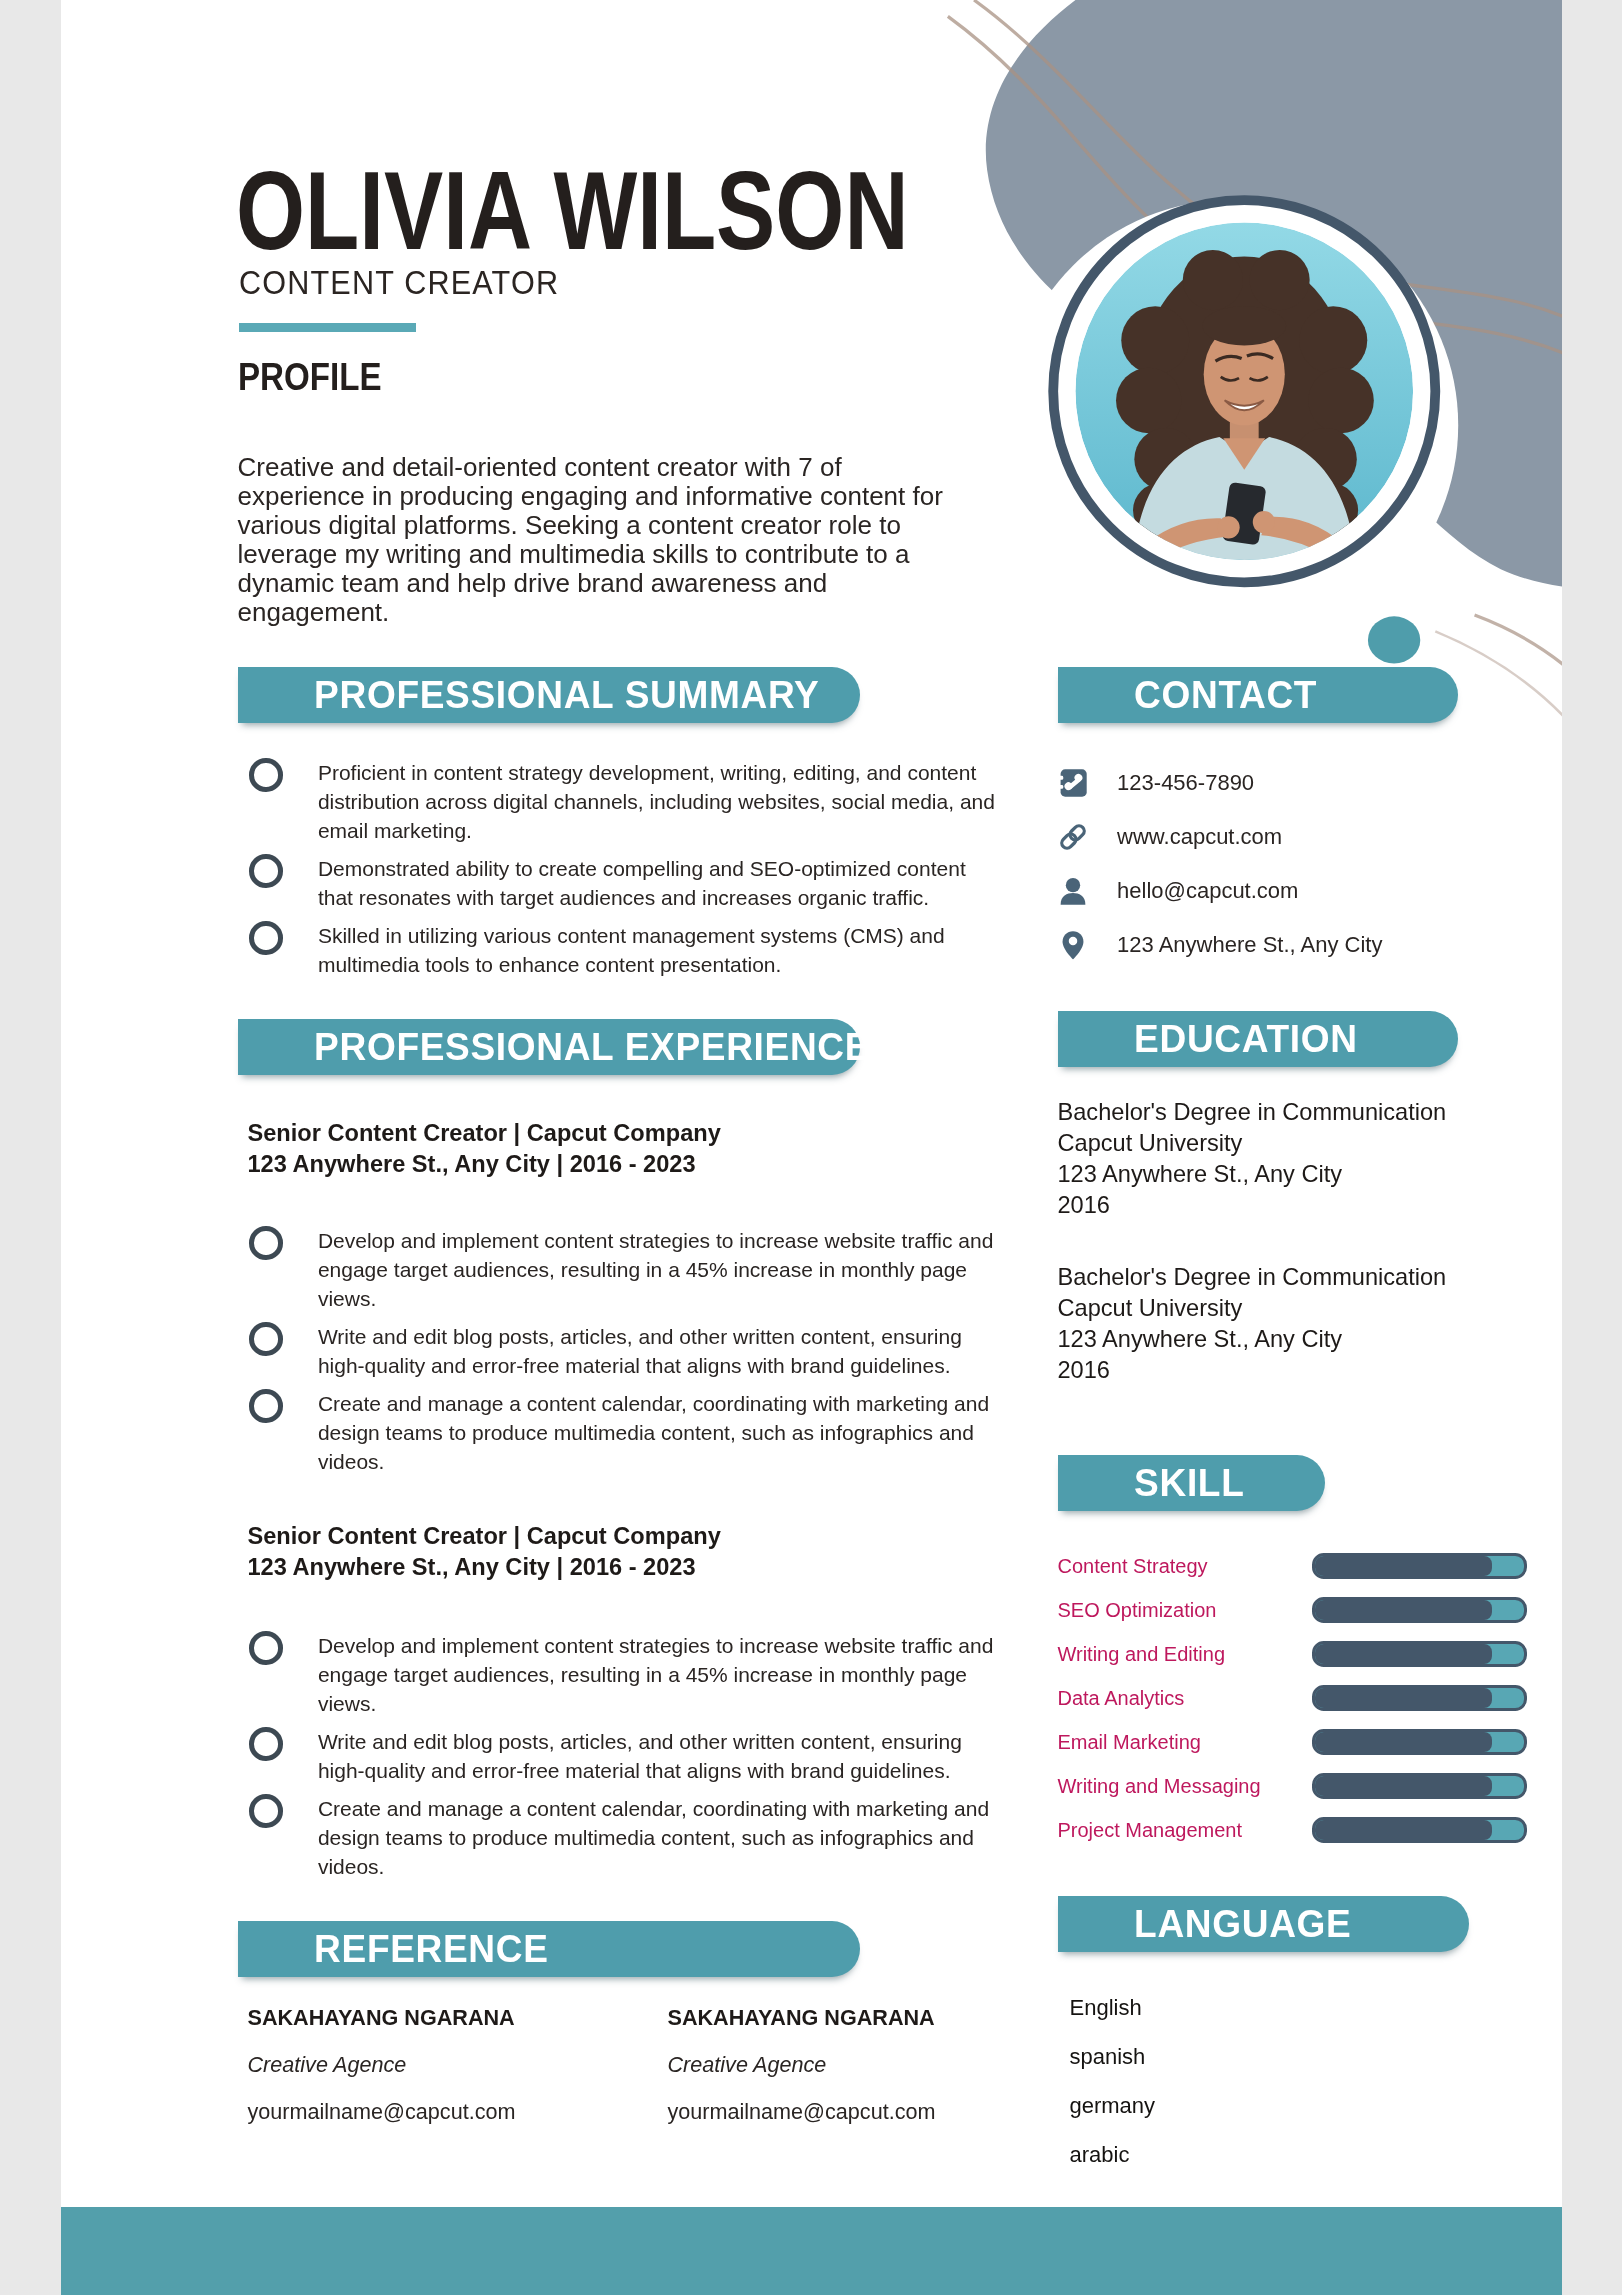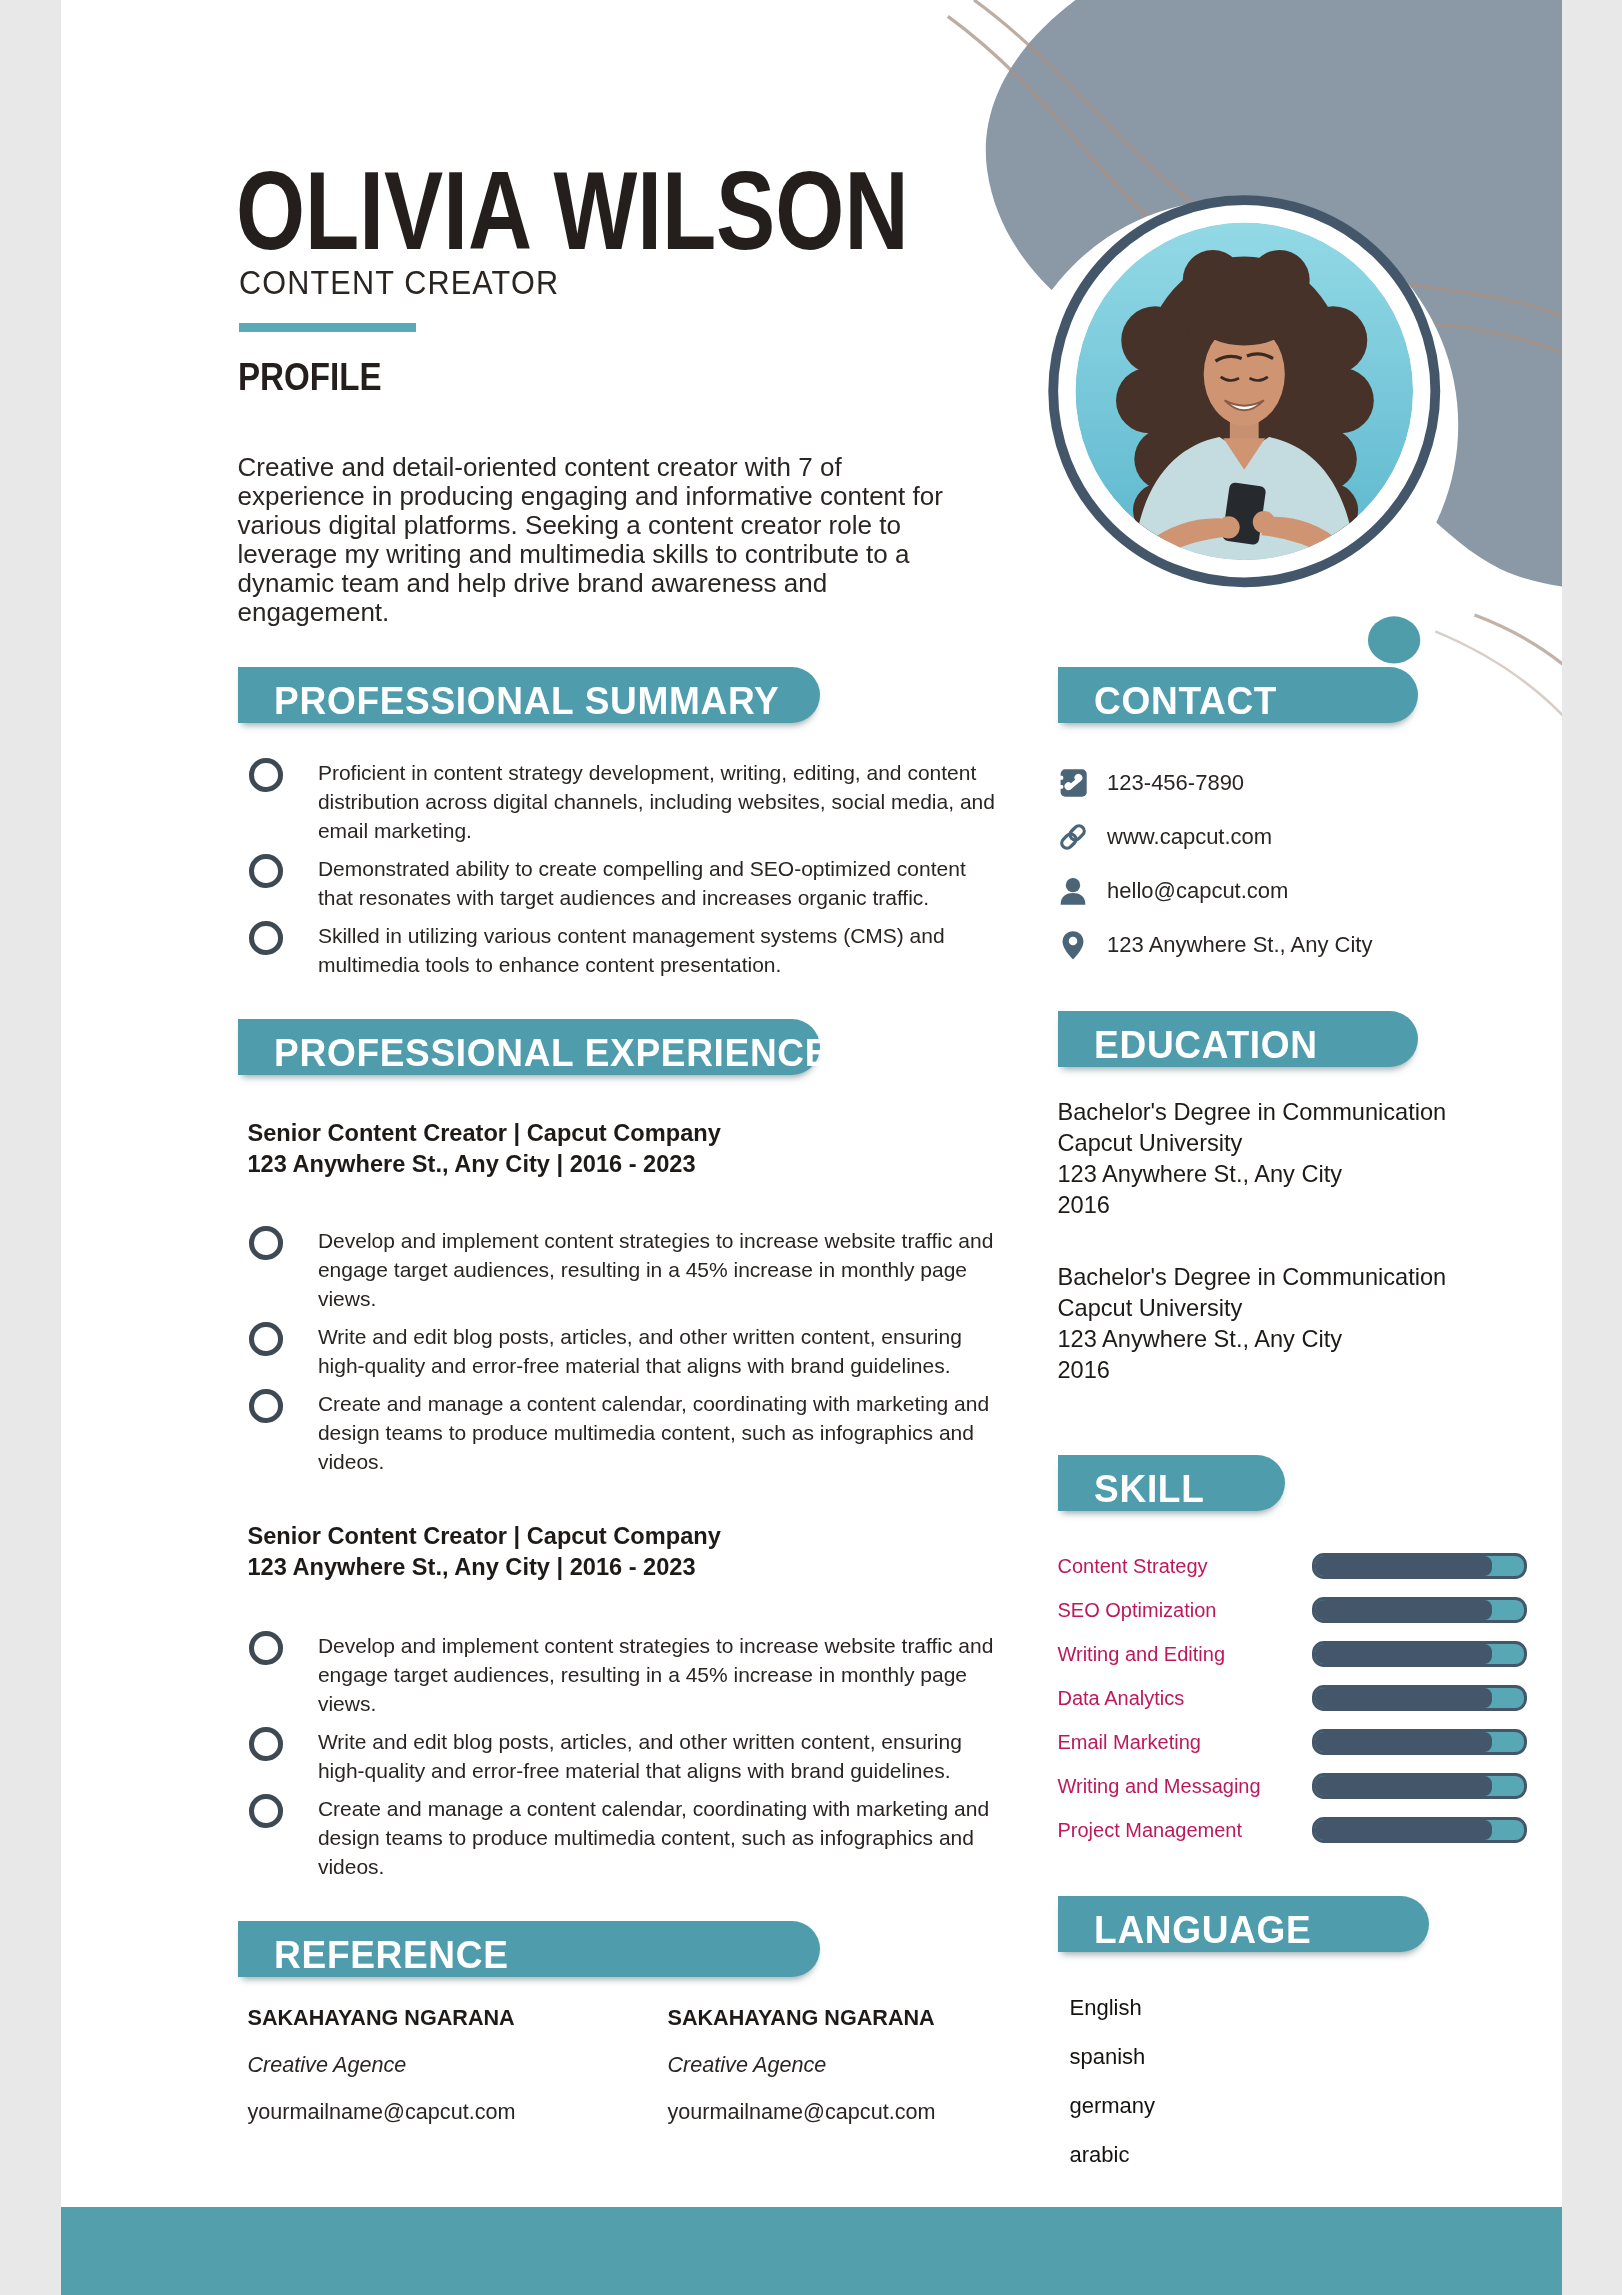--- a/index.html
+++ b/index.html
@@ -20,21 +20,21 @@
   }
   .rule{position:absolute;left:178px;top:323px;width:177px;height:8.5px;background:#5aa9b6;}
   .profile-h{
     position:absolute;left:177px;top:355px;font-size:39px;font-weight:bold;color:#241f1d;
     transform:scaleX(.85);transform-origin:left top;white-space:nowrap;
   }
   .profile-p{position:absolute;left:177px;top:427px;width:733px;font-size:26px;line-height:29px;}
   
   .banner{
     position:absolute;height:56px;background:#4f9dac;border-radius:0 28px 28px 0;
-    display:flex;align-items:flex-end;box-shadow:0 5.9px 7.9px -3.9px rgba(45,75,85,.5);
+    display:flex;align-items:center;box-shadow:0 5.9px 7.9px -3.9px rgba(45,75,85,.5);padding-left:40px;
   }
   .banner span{
     color:#ffffff;font-size:39px;font-weight:bold;letter-spacing:0.7px;
     transform:scaleX(.95);transform-origin:left center;padding-left:38px;white-space:nowrap;
   }
   .b-left{left:177px;width:582px;}
   .b-right{left:997px;width:360px;}
   
   .bullets{position:absolute;left:177px;width:766px;display:flex;flex-direction:column;gap:9.2px;}
   .bullet{display:flex;align-items:flex-start;}
@@ -45,21 +45,21 @@
   
   .ref-row{position:absolute;left:187px;top:2005px;display:flex;}
   .ref-col{width:420px;}
   .ref-name{font-size:21.6px;font-weight:bold;color:#1e1a18;margin:0;}
   .ref-company{font-size:21.6px;font-style:italic;margin:21px 0 0 0;}
   .ref-email{font-size:21.6px;margin:21px 0 0 0;}
   
   .contact-list{position:absolute;left:997px;top:756px;display:flex;flex-direction:column;}
   .contact-row{display:flex;align-items:center;height:54px;}
   .cicon{flex:0 0 30px;height:30px;margin-right:19.6px;}
-  .contact-row p{margin:0;font-size:22px;}
+  .contact-row p{margin:10px;font-size:22px;}
   
   .edu{position:absolute;left:997px;width:445px;font-size:23.6px;line-height:31px;color:#1e1a18;}
   
   .skills{position:absolute;left:997px;top:1544px;width:469px;}
   .skill-row{position:relative;height:44px;display:flex;align-items:center;}
   .skill-row label{font-size:20px;font-weight:400;color:#be185d;}
   .bar{position:absolute;right:0;width:209px;height:19.6px;background:#58a7b4;border:3.3px solid #44576a;border-radius:11.8px;overflow:hidden;}
   .fill{height:100%;background:#44576a;border-radius:0 7.9px 7.9px 0;}
   
   .langs{position:absolute;left:997px;top:1977px;font-size:22px;font-weight:500;line-height:37px;color:#151311;}

